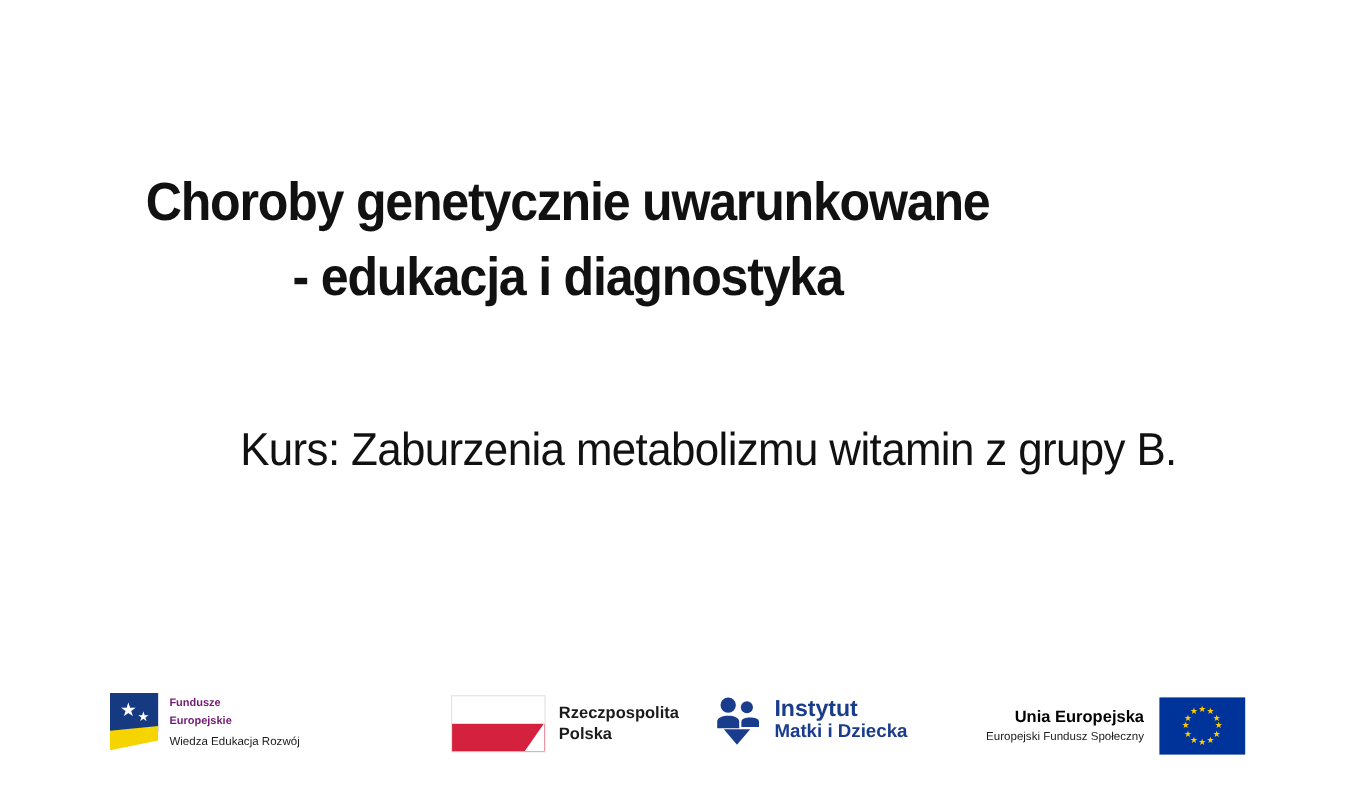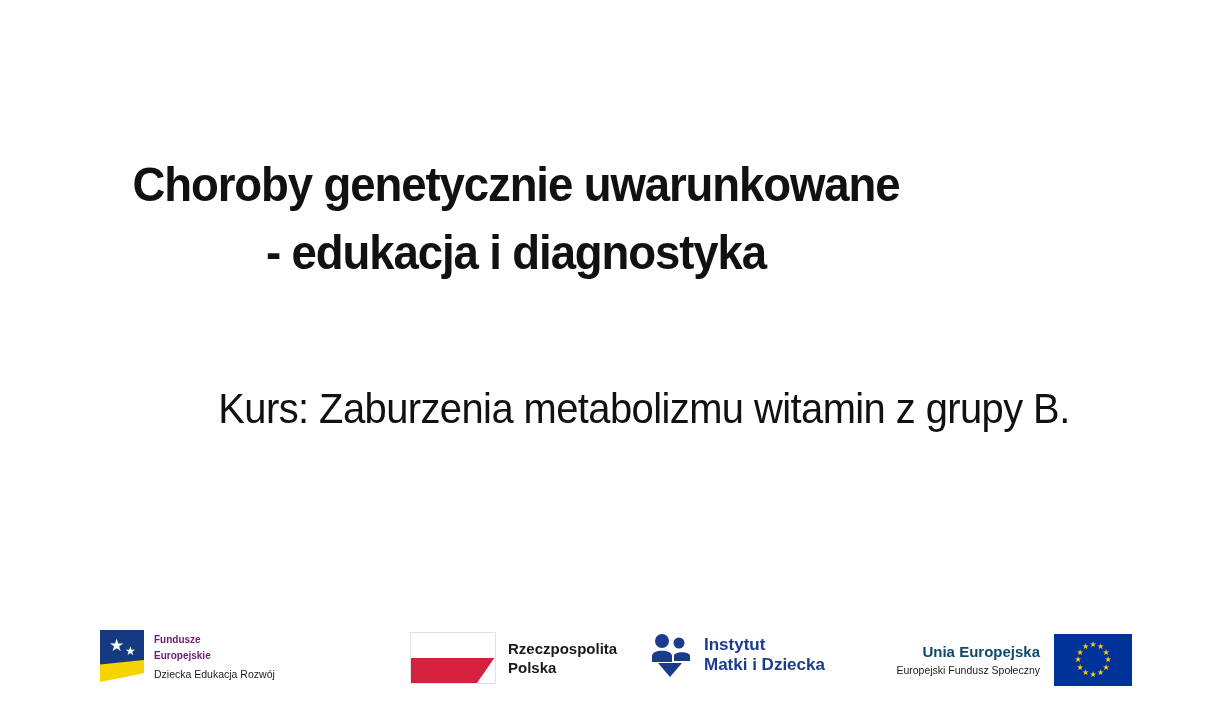--- a/index.html
+++ b/index.html
@@ -163,40 +163,40 @@
 
   
   .logo-imd { left: 648px; top: 10px; }
   .imd-mark {
     width: 46px;
     height: 46px;
     margin-right: 10px;
     position: relative;
   }
   .imd-text-1 {
-    font-size: 17px;
+    font-size: 21px;
     font-weight: 700;
     color: #1a3c8c;
     line-height: 20px;
   }
   .imd-text-2 {
     font-size: 17px;
     font-weight: 700;
     color: #1a3c8c;
     line-height: 20px;
     text-align: right;
   }
 
   
   .logo-ue { right: 92px; top: 12px; display: flex; align-items: center; }
   .ue-text-wrap { text-align: right; margin-right: 14px; }
   .ue-text-1 {
     font-size: 15px;
     font-weight: 700;
-    color: #0c4a6e;
+    color: #000000;
     line-height: 18px;
   }
   .ue-text-2 {
     font-size: 10.5px;
     font-weight: 400;
     color: #1b1b1b;
     line-height: 13px;
     margin-top: 3px;
   }
   .ue-flag {
@@ -234,21 +234,21 @@
     <div class="logo logo-fe">
       <div class="fe-mark">
         <div class="fe-blue"></div>
         <div class="fe-yellow"></div>
         <div class="fe-star">★</div>
         <div class="fe-star2">★</div>
       </div>
       <div>
         <div class="fe-text">Fundusze</div>
         <div class="fe-text">Europejskie</div>
-        <div class="fe-sub">Dziecka Edukacja Rozwój</div>
+        <div class="fe-sub">Wiedza Edukacja Rozwój</div>
       </div>
     </div>
 
     <div class="logo logo-rp">
       <div class="flag">
         <div class="flag-red"></div>
         <div class="flag-notch"></div>
       </div>
       <div>
         <div class="rp-text">Rzeczpospolita</div>

